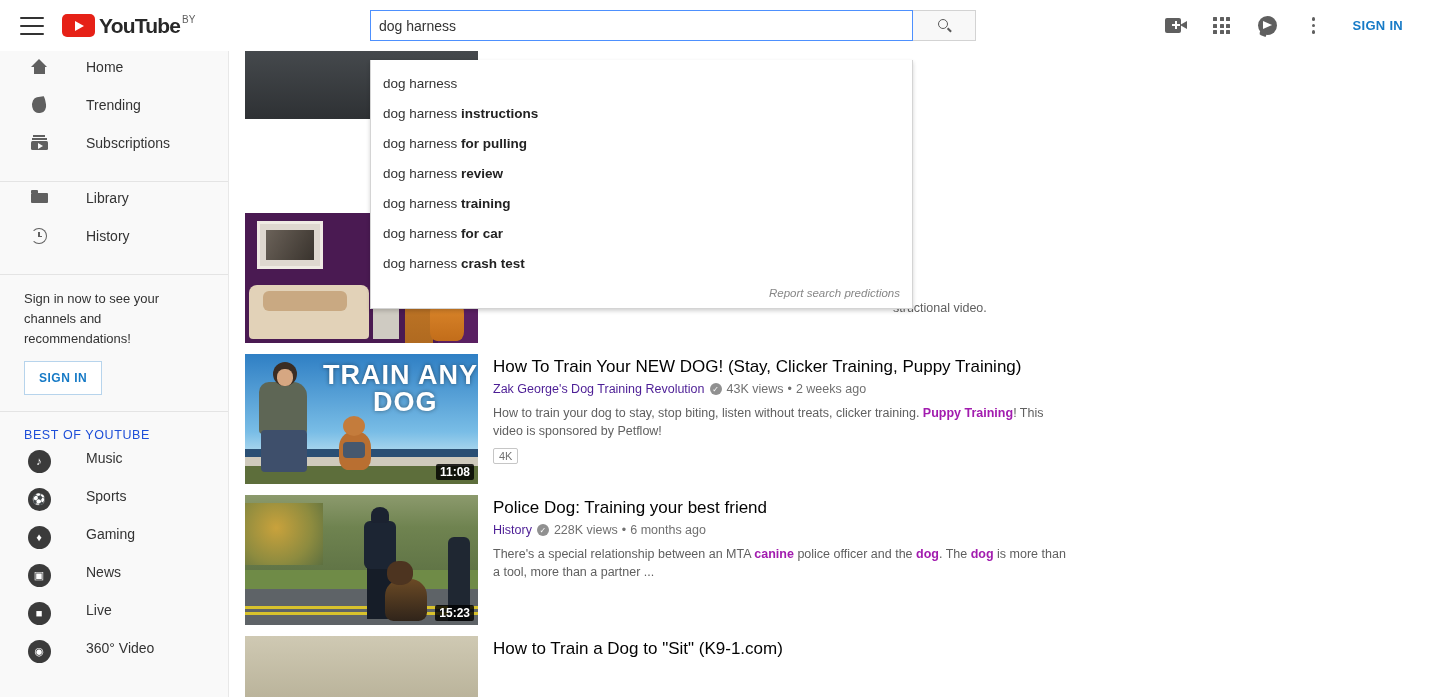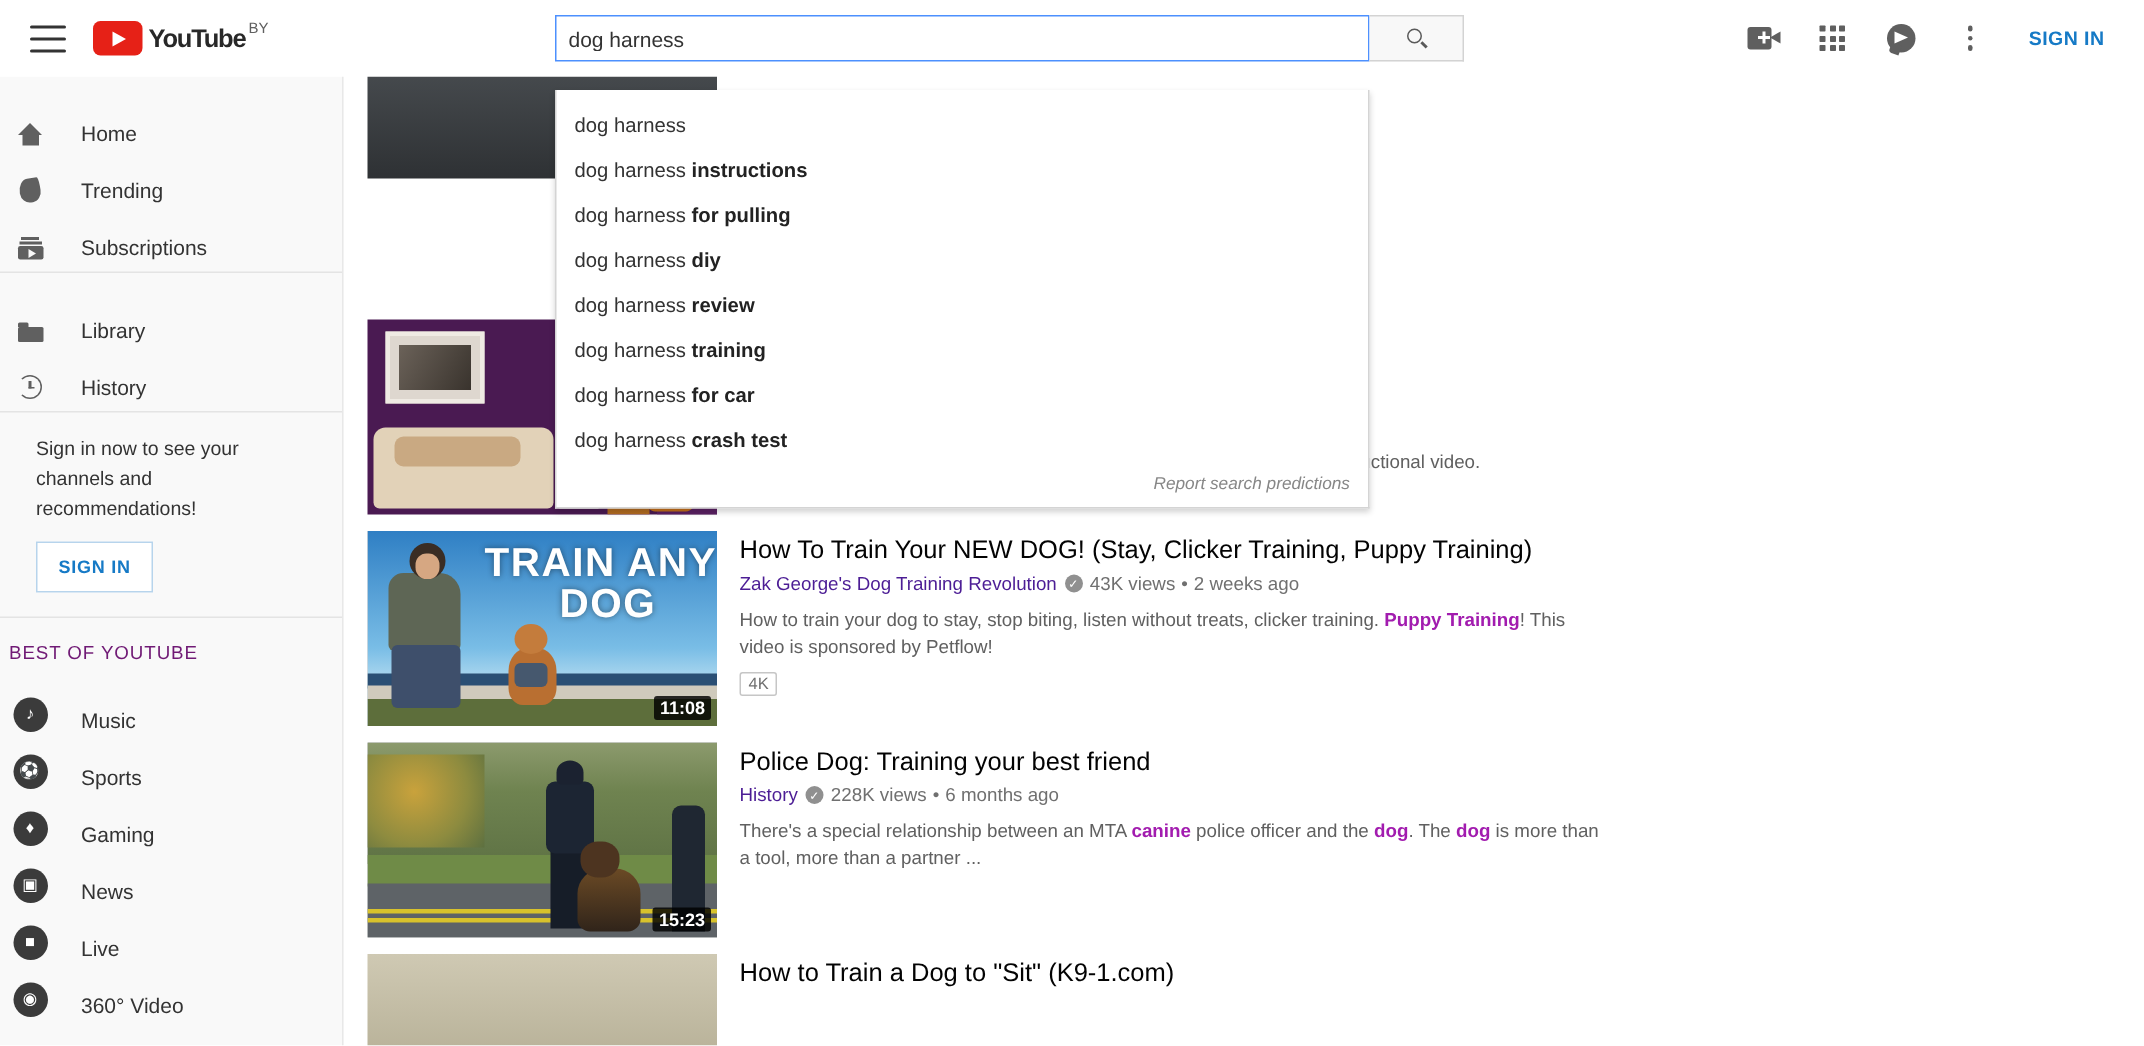--- a/index.html
+++ b/index.html
@@ -27,21 +27,21 @@
   .logo-play {
     width: 33px; height: 23px; background: #e62117; border-radius: 5px;
     display: flex; align-items: center; justify-content: center; margin-top: 1px;
   }
   .logo-play .tri {
     width: 0; height: 0; border-left: 9px solid #fff;
     border-top: 5.5px solid transparent; border-bottom: 5.5px solid transparent;
     margin-left: 2px;
   }
   .logo-text {
-    font-size: 17px; font-weight: bold; color: #282828;
+    font-size: 21px; font-weight: bold; color: #282828;
     letter-spacing: -0.8px; margin-left: 4px; line-height: 25px;
   }
   .logo-cc { font-size: 10px; color: #606060; margin-left: 2px; margin-top: 1px; line-height: 12px; }
 
   .search-area { position: absolute; left: 370px; top: 10px; display: flex; }
   .search-box {
     width: 543px; height: 31px; border: 1px solid #4d90fe;
     background: #fff; display: flex; align-items: center; padding: 0 8px;
   }
   .search-box input {
@@ -89,22 +89,22 @@
   }
 
   
   .sidebar {
     position: absolute; top: 51px; left: 0; width: 229px; height: 646px;
     background: #f9f9f9; border-right: 1px solid #e8e8e8; z-index: 30;
     overflow: hidden; font-size: 14px;
   }
   .sb-sec { padding: 8px 0; border-bottom: 1px solid #e4e4e4; }
   .sb-item {
-    display: flex; align-items: flex-end; height: 38px; padding-left: 8px;
-    cursor: pointer; color: #333;
+    display: flex; align-items: flex-start; height: 38px; padding-left: 27px;
+    cursor: pointer; color: #333; gap: 13px;
   }
   .sb-ico { width: 24px; display: flex; align-items: center; justify-content: center; margin-right: 22px; }
   .sb-label { font-size: 14px; color: #333; }
 
   .home-ico { position: relative; width: 17px; height: 15px; }
   .home-ico .roof { position: absolute; top: 0; left: 0; width: 0; height: 0;
     border-left: 8.5px solid transparent; border-right: 8.5px solid transparent; border-bottom: 8px solid #606060; }
   .home-ico .base { position: absolute; bottom: 0; left: 3px; width: 11px; height: 8px; background: #606060; }
   .flame-ico { width: 14px; height: 16px; background: #606060;
     border-radius: 50% 10% 50% 50% / 60% 40% 50% 50%; transform: rotate(-10deg); }
@@ -122,22 +122,22 @@
   .hist-ico .hand2 { position: absolute; left: 6px; top: 6.5px; width: 4px; height: 1.6px; background: #606060; }
 
   .sb-promo { padding: 14px 24px 16px; border-bottom: 1px solid #e4e4e4; }
   .sb-promo-text { font-size: 13px; color: #333; line-height: 20px; margin-bottom: 12px; }
   .sb-signin-btn {
     display: inline-block; border: 1px solid #b7d4ec; color: #167ac6;
     font-size: 12px; font-weight: bold; letter-spacing: 0.5px;
     padding: 9px 14px; background: #fff; cursor: pointer;
   }
   .sb-head {
-    font-size: 12.5px; color: #701a75; letter-spacing: 0.6px;
-    padding: 16px 6px 8px; text-transform: uppercase;
+    font-size: 12.5px; color: #1d4ed8; letter-spacing: 0.6px;
+    padding: 16px 24px 8px; text-transform: uppercase;
   }
   .circ-ico {
     width: 23px; height: 23px; border-radius: 50%; background: #3b3b3b;
     display: flex; align-items: center; justify-content: center;
     color: #fff; font-size: 11px; line-height: 1;
   }
 
   
   .results {
     position: absolute; top: 51px; left: 229px; width: 1200px; height: 646px;
@@ -522,21 +522,20 @@
           </span>
       </div>
       <div class="signin-link">SIGN IN</div>
     </div>
   </div>
 
   <div class="suggest">
     <div class="sug-item"><span>dog harness</span><b></b></div>
     <div class="sug-item"><span>dog harness </span><b>instructions</b></div>
     <div class="sug-item"><span>dog harness </span><b>for pulling</b></div>
-    <div class="sug-item"><span>dog harness </span><b>diy</b></div>
     <div class="sug-item"><span>dog harness </span><b>review</b></div>
     <div class="sug-item"><span>dog harness </span><b>training</b></div>
     <div class="sug-item"><span>dog harness </span><b>for car</b></div>
     <div class="sug-item"><span>dog harness </span><b>crash test</b></div>
     <div class="sug-foot">Report search predictions</div>
   </div>
 
 </div>
 
 </body></html>

